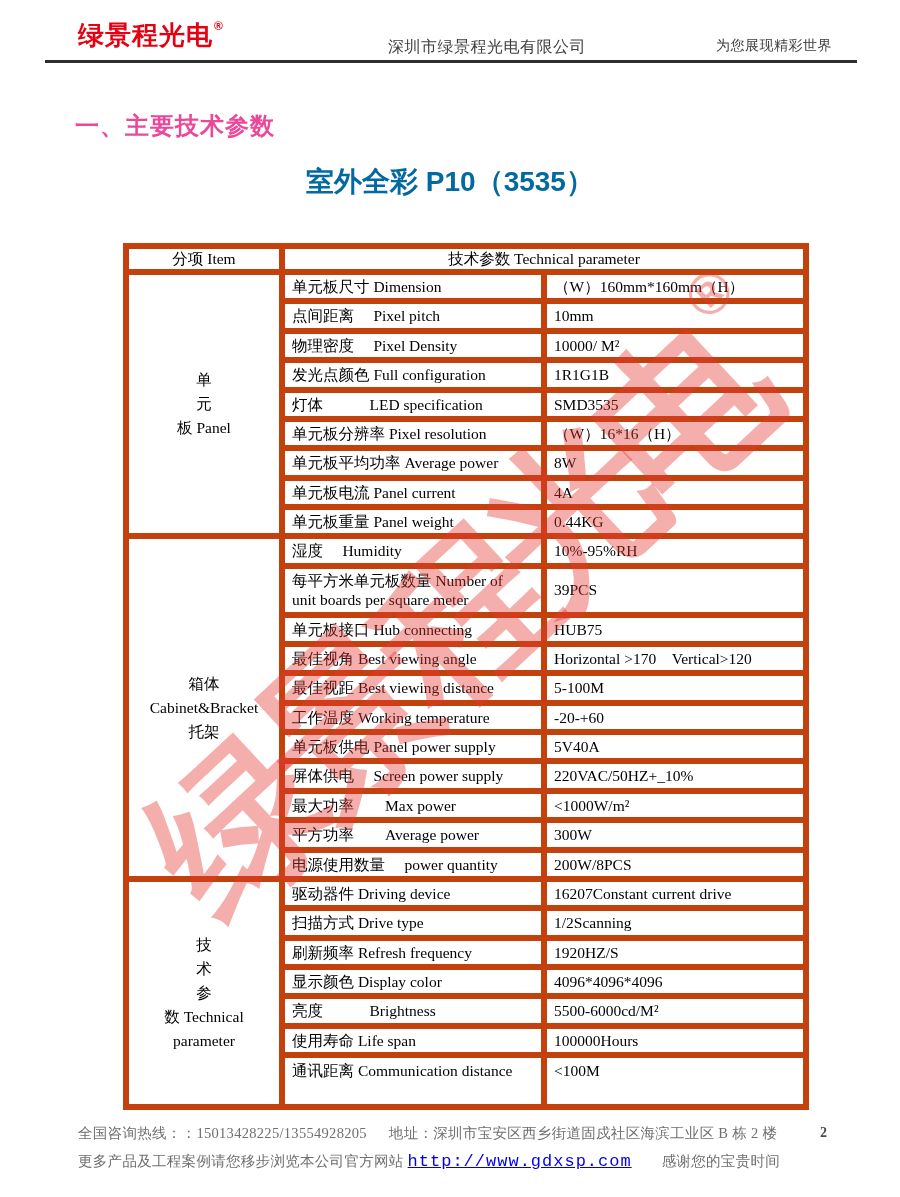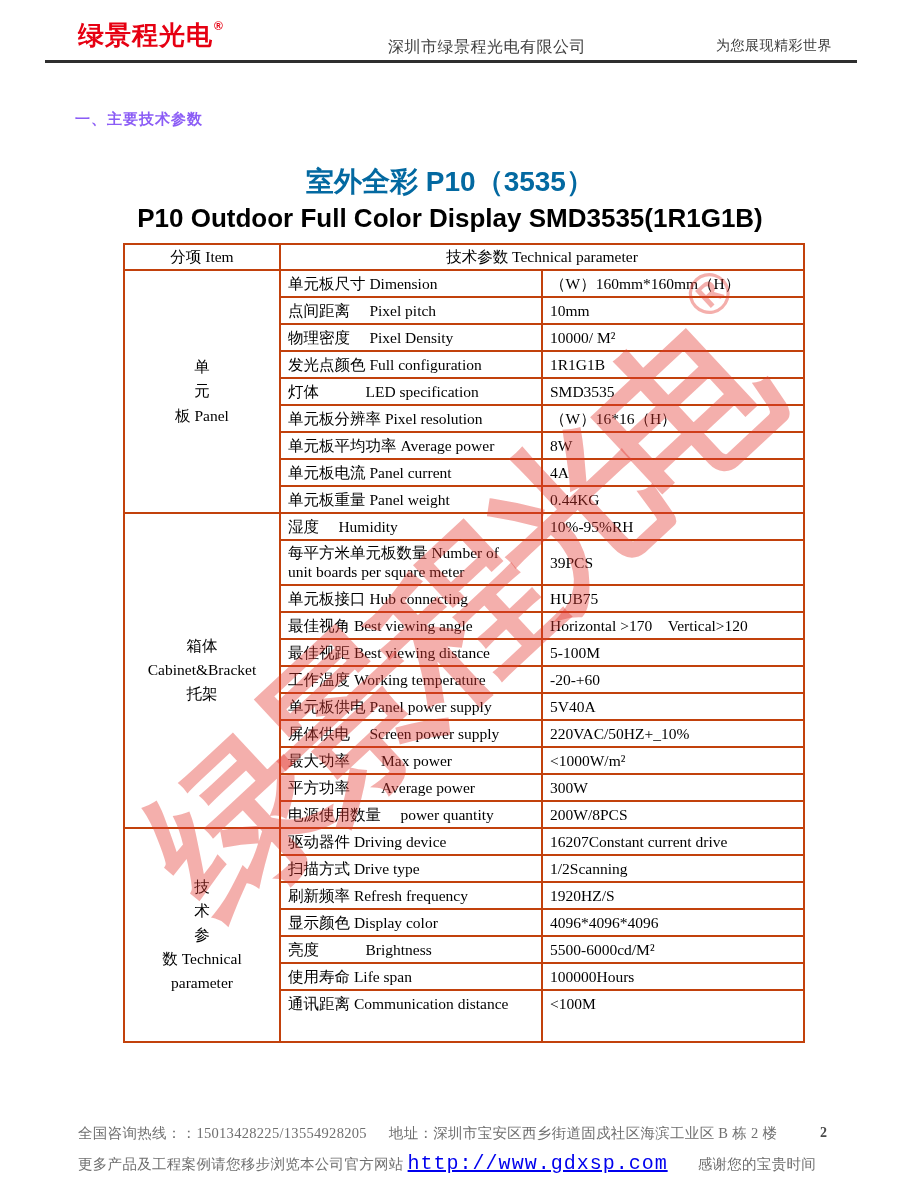--- a/index.html
+++ b/index.html
@@ -24,40 +24,40 @@
     position:absolute; left:716px; top:37px;
     font-size:14px; color:#3d3d3d; letter-spacing:0.5px;
   }
   .header-rule {
     position:absolute; left:45px; top:60px; width:812px; height:3px;
     background:#2e2e2e;
   }
   
   .section-heading {
     position:absolute; left:75px; top:110px;
-    font-size:15px; font-weight:bold; color:#8b5cf6; letter-spacing:1px;font-family:Liberation Serif, serif;
+    font-size:24px; font-weight:bold; color:#ec4899; letter-spacing:1px;font-family:Liberation Serif, serif;
   }
   .title-zh {
     position:absolute; left:0; top:163px; width:900px; text-align:center;
     font-family:"Liberation Sans","DejaVu Sans",sans-serif;
     font-weight:bold; font-size:28px; color:#0369a1;
   }
   .title-en {
     position:absolute; left:0; top:203px; width:900px; text-align:center;
     font-family:"Liberation Sans","DejaVu Sans",sans-serif;
     font-weight:bold; font-size:26px; color:#000;
   }
   
   table.spec {
     position:absolute; left:123px; top:243px; width:680px;
     border-collapse:collapse; table-layout:fixed;
     font-size:15.5px; line-height:1.25;
   }
   table.spec td, table.spec th {
-    border:2px solid #c2410c; font-weight:normal;
+    border:6px solid #c2410c; font-weight:normal;
   }
   th.head-item { width:156px; height:26px; text-align:center; font-size:15.5px; }
   th.head-param { width:524px; text-align:center; font-size:15.5px; }
   td.cat {
     text-align:center; vertical-align:middle; white-space:pre-line;
     line-height:1.55; font-size:15.5px;
   }
   td.lbl {
     width:262px; height:27px; padding:2px 4px 2px 7px;
     vertical-align:middle; white-space:pre-line;margin-left:40px;
@@ -88,40 +88,39 @@
   .footer-page {
     position:absolute; left:820px; top:1125px;
     font-size:14px; color:#4a4a4a; font-weight:bold;
   }
   .footer-line2 {
     position:absolute; left:78px; top:1152px; width:790px;
     font-size:14.5px; color:#6f6f6f; letter-spacing:0.3px;
   }
   .footer-line2 a.site {
     font-family:"Liberation Mono","DejaVu Sans Mono",monospace;
-    font-size:20px; color:#0000ee; 
+    font-size:17px; color:#0000ee; 
     letter-spacing:1px; margin:0 4px;
   }
   .footer-line2 .thanks { margin-left:26px; }
 </style>
 </head>
 <body>
 
 <div class="page">
 
   <div class="logo">
     <span>绿景程光电</span><span class="reg">®</span>
   </div>
   <div class="header-company">深圳市绿景程光电有限公司</div>
   <div class="header-slogan">为您展现精彩世界</div>
   <div class="header-rule"></div>
 
   <div class="section-heading">一、主要技术参数</div>
   <div class="title-zh">室外全彩 P10（3535）</div>
-  <div class="title-en">P10 Outdoor Full Color Display SMD3535(1R1G1B)</div>
 
   <table class="spec">
     <thead>
       <tr>
         <th class="head-item">分项  Item</th>
         <th class="head-param" colspan="2">技术参数  Technical parameter</th>
       </tr>
     </thead>
     <tbody id="tbody">
         <tr>

